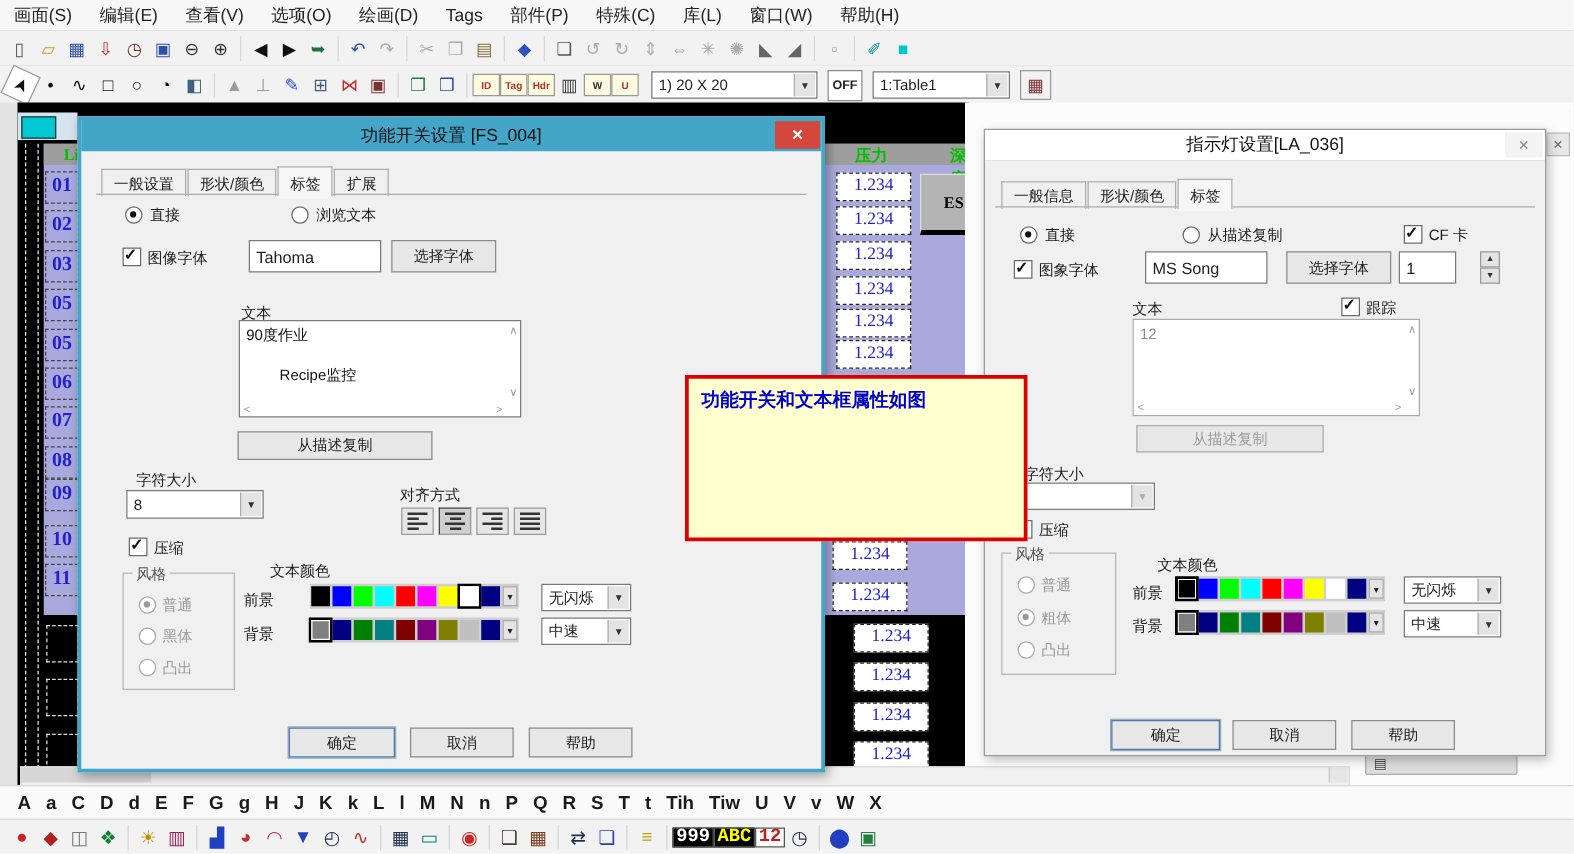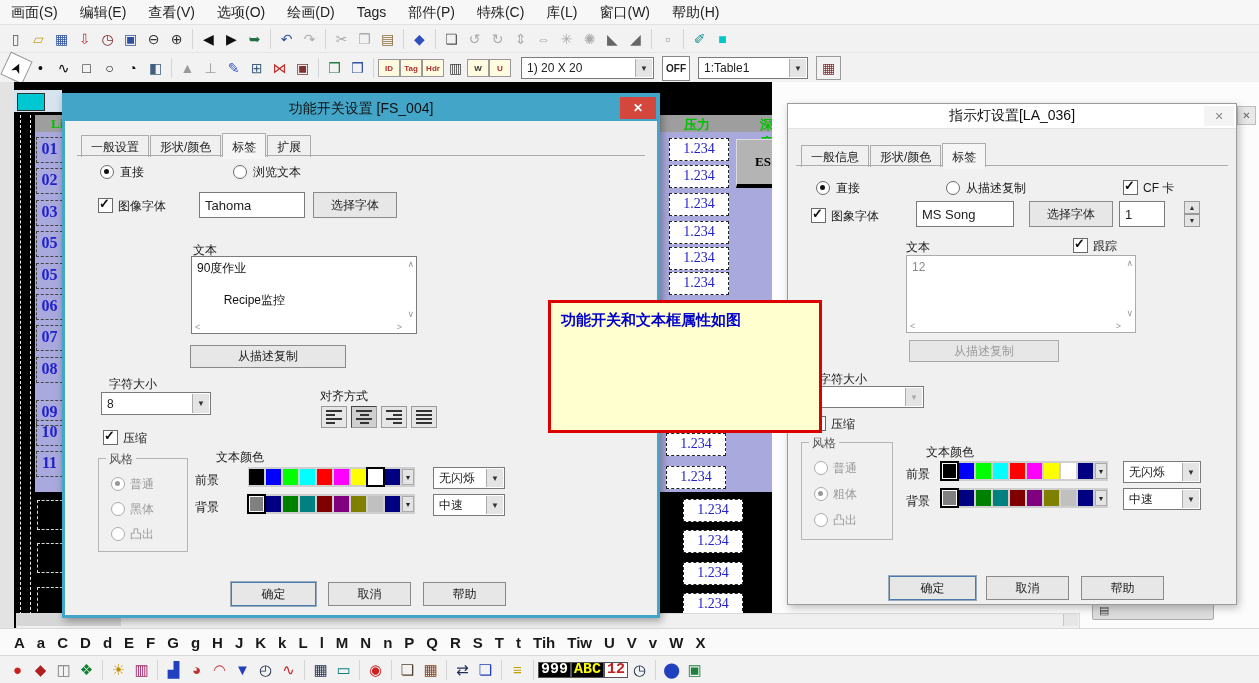--- a/index.html
+++ b/index.html
@@ -223,21 +223,21 @@
     </div>
     <div id="rownums">
         <span class="rownum" style="left: 22px; top: 55px;">01</span>
         <span class="rownum" style="left: 22px; top: 86.4px;">02</span>
         <span class="rownum" style="left: 22px; top: 117.8px;">03</span>
         <span class="rownum" style="left: 22px; top: 149.2px;">05</span>
         <span class="rownum" style="left: 22px; top: 180.6px;">05</span>
         <span class="rownum" style="left: 22px; top: 212px;">06</span>
         <span class="rownum" style="left: 22px; top: 243.4px;">07</span>
         <span class="rownum" style="left: 22px; top: 274.8px;">08</span>
-        <span class="rownum" style="left: 22px; top: 318px;">09</span>
+        <span class="rownum" style="left: 22px; top: 301px;">09</span>
         <span class="rownum" style="left: 22px; top: 337.6px;">10</span>
         <span class="rownum" style="left: 22px; top: 369px;">11</span>
       </div>
     <div id="valboxes">
         <span class="valbox" style="left: 655px; top: 56px;">1.234</span>
         <span class="valbox" style="left: 655px; top: 83px;">1.234</span>
         <span class="valbox" style="left: 655px; top: 111px;">1.234</span>
         <span class="valbox" style="left: 655px; top: 139px;">1.234</span>
         <span class="valbox" style="left: 655px; top: 165px;">1.234</span>
         <span class="valbox" style="left: 655px; top: 190px;">1.234</span>

